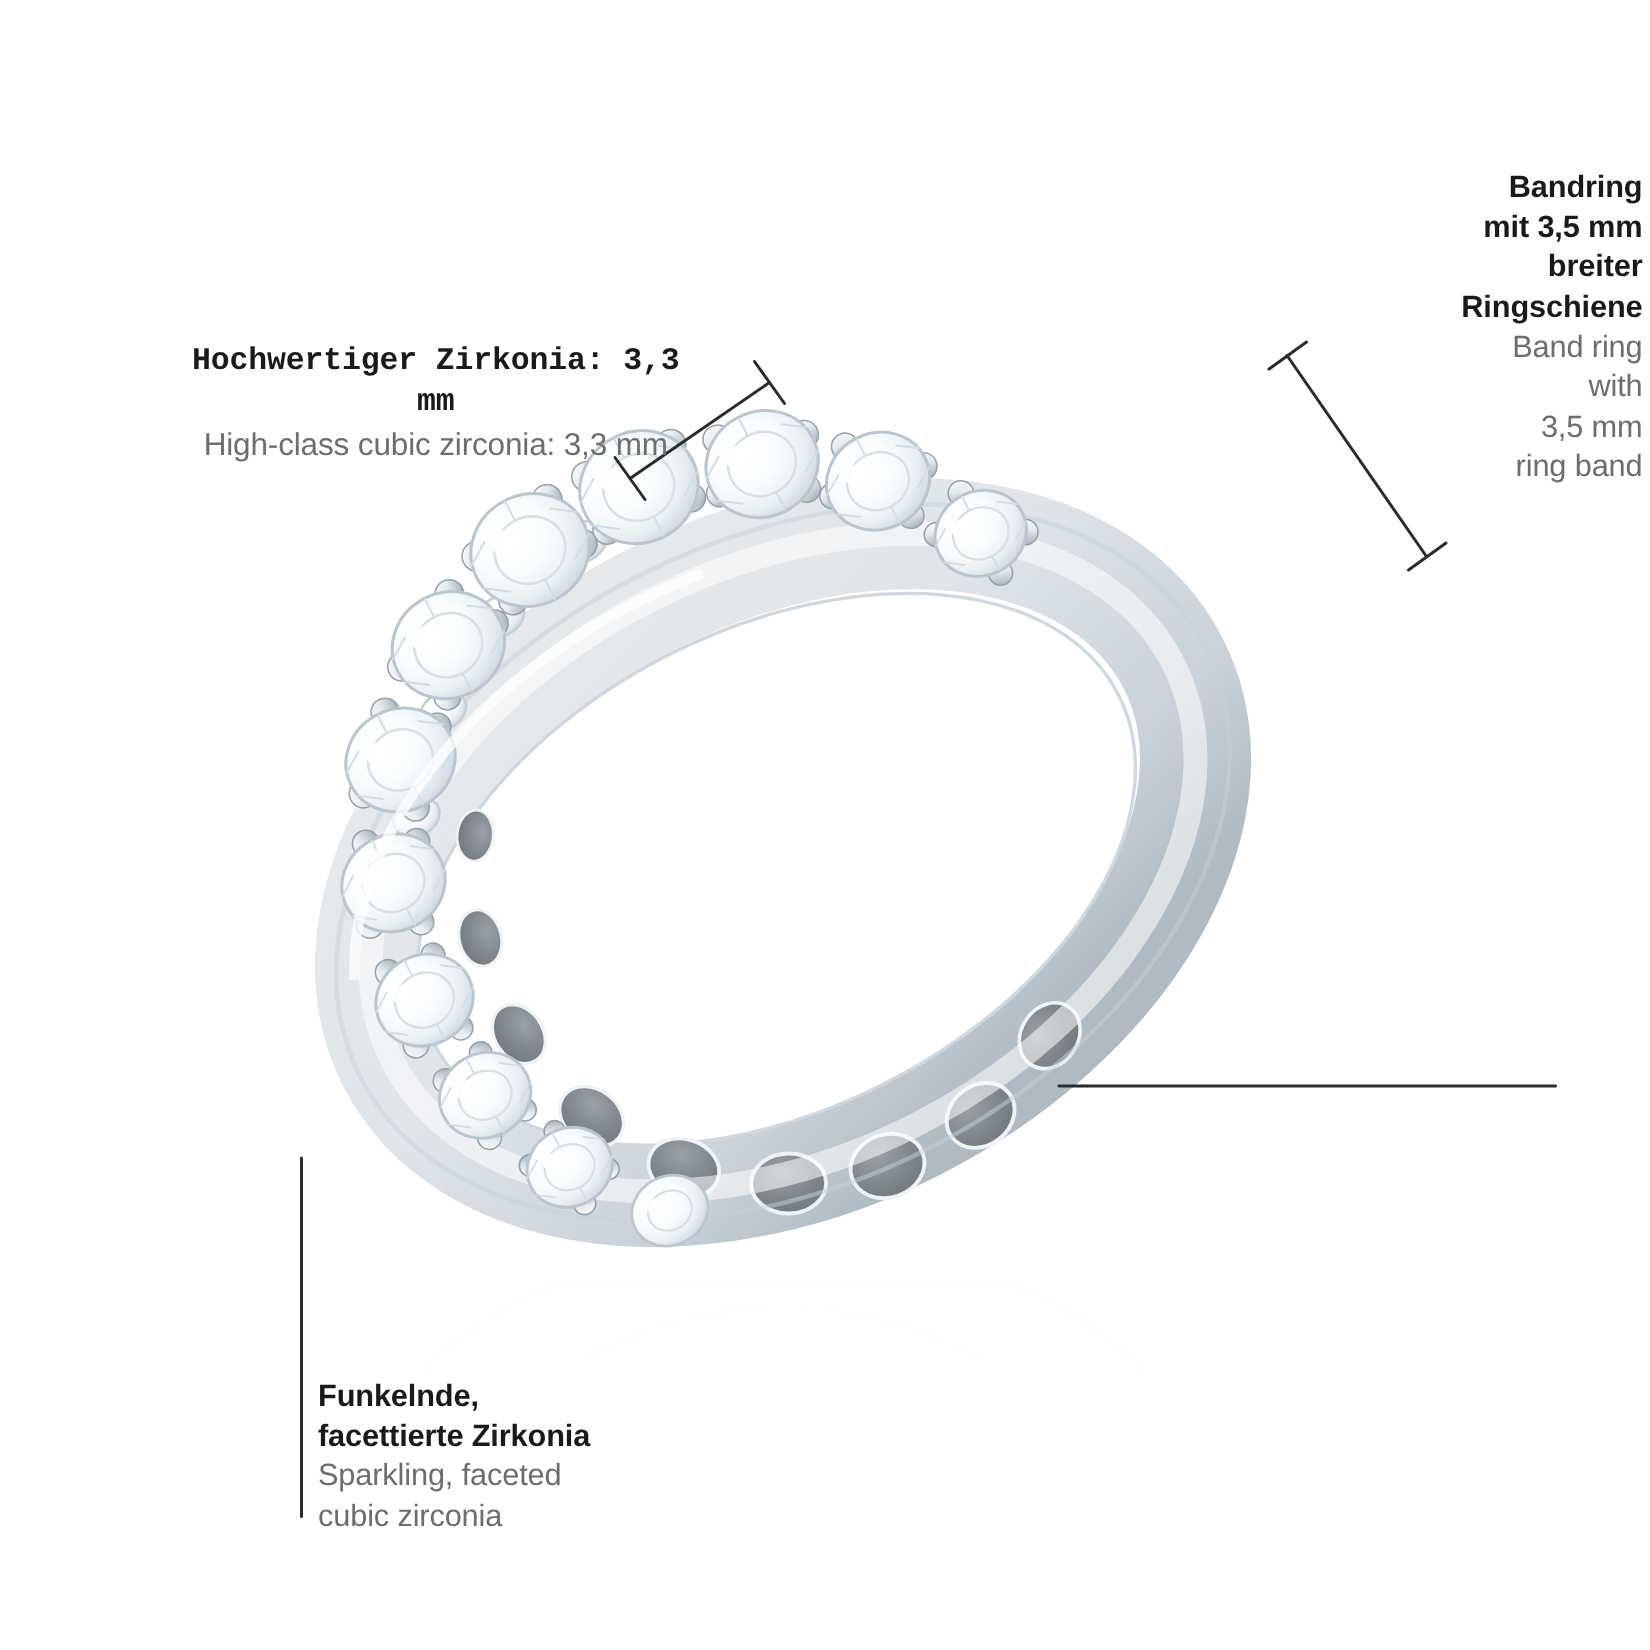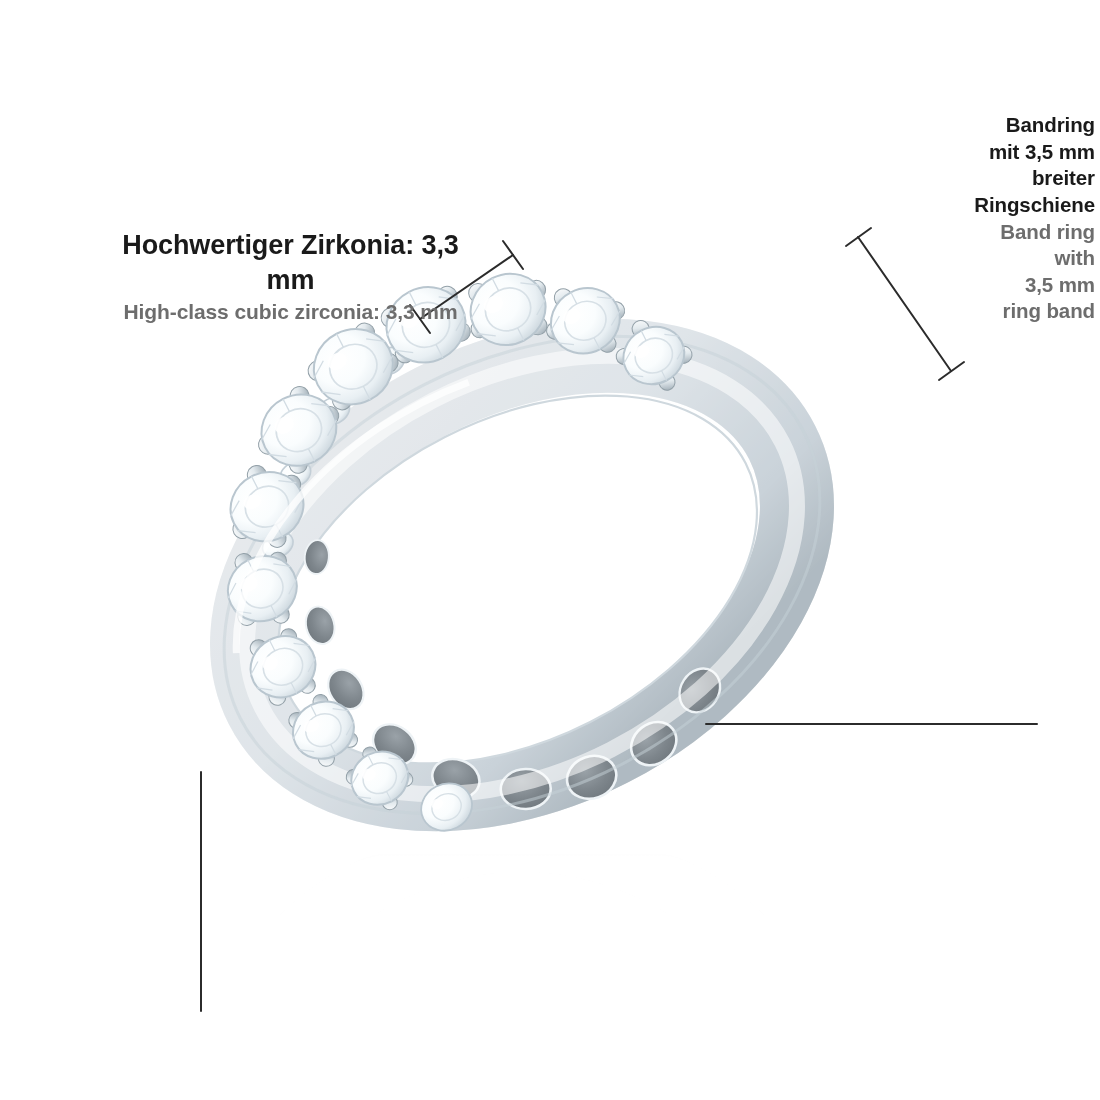--- a/index.html
+++ b/index.html
@@ -11,25 +11,25 @@
   }
   #stage{position:relative;width:1100px;height:1100px;background:#fff;}
 
   
   .callout{position:absolute;line-height:1.30;}
   .ttl{
     color:#1a1a1a;font-weight:700;font-size:20.5px;letter-spacing:-0.1px;
     white-space:pre-line;
   }
   .sub{
-    color:#6d6d6d;font-weight:700;font-size:20.5px;letter-spacing:-0.1px;
+    color:#6d6d6d;font-weight:400;font-size:20.5px;letter-spacing:-0.1px;
     white-space:pre-line;
   }
   #c-cz{left:118px;top:228px;text-align:center;width:345px;}
-  #c-cz .ttl{font-size:27px;}
+  #c-cz .ttl{font-size:21px;font-family:Liberation Mono, monospace;}
   #c-cz .sub{font-size:21px;text-align:center;}
   #c-band{left:905px;top:112px;text-align:right;width:190px;}
   #c-silver{left:700px;top:730px;text-align:right;width:340px;}
   #c-spark{left:212px;top:918px;text-align:left;width:260px;}
 
   
   #lines{position:absolute;left:0;top:0;width:1100px;height:1100px;pointer-events:none;}
 
   
   #ring{position:absolute;left:150px;top:215px;width:760px;height:700px;}
@@ -488,14 +488,20 @@
 mit 3,5 mm
 breiter
 Ringschiene</div>
     <div class="sub">Band ring
 with
 3,5 mm
 ring band</div>
   </div>
 
 
+  <div class="callout" id="c-spark">
+    <div class="ttl">Funkelnde,
+facettierte Zirkonia</div>
+    <div class="sub">Sparkling, faceted
+cubic zirconia</div>
+  </div>
 
 </div>
 
 </body></html>

